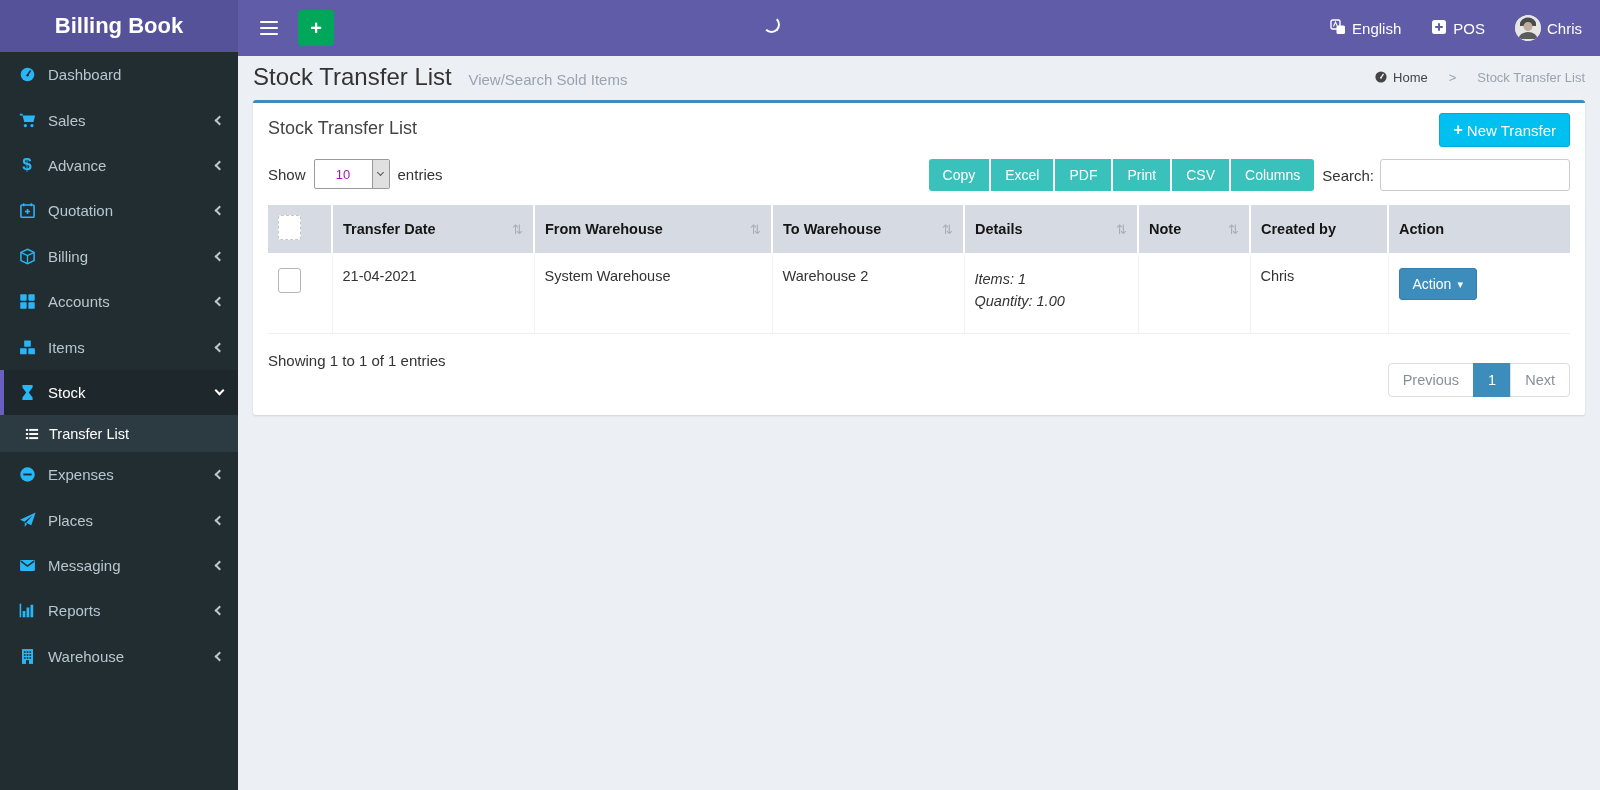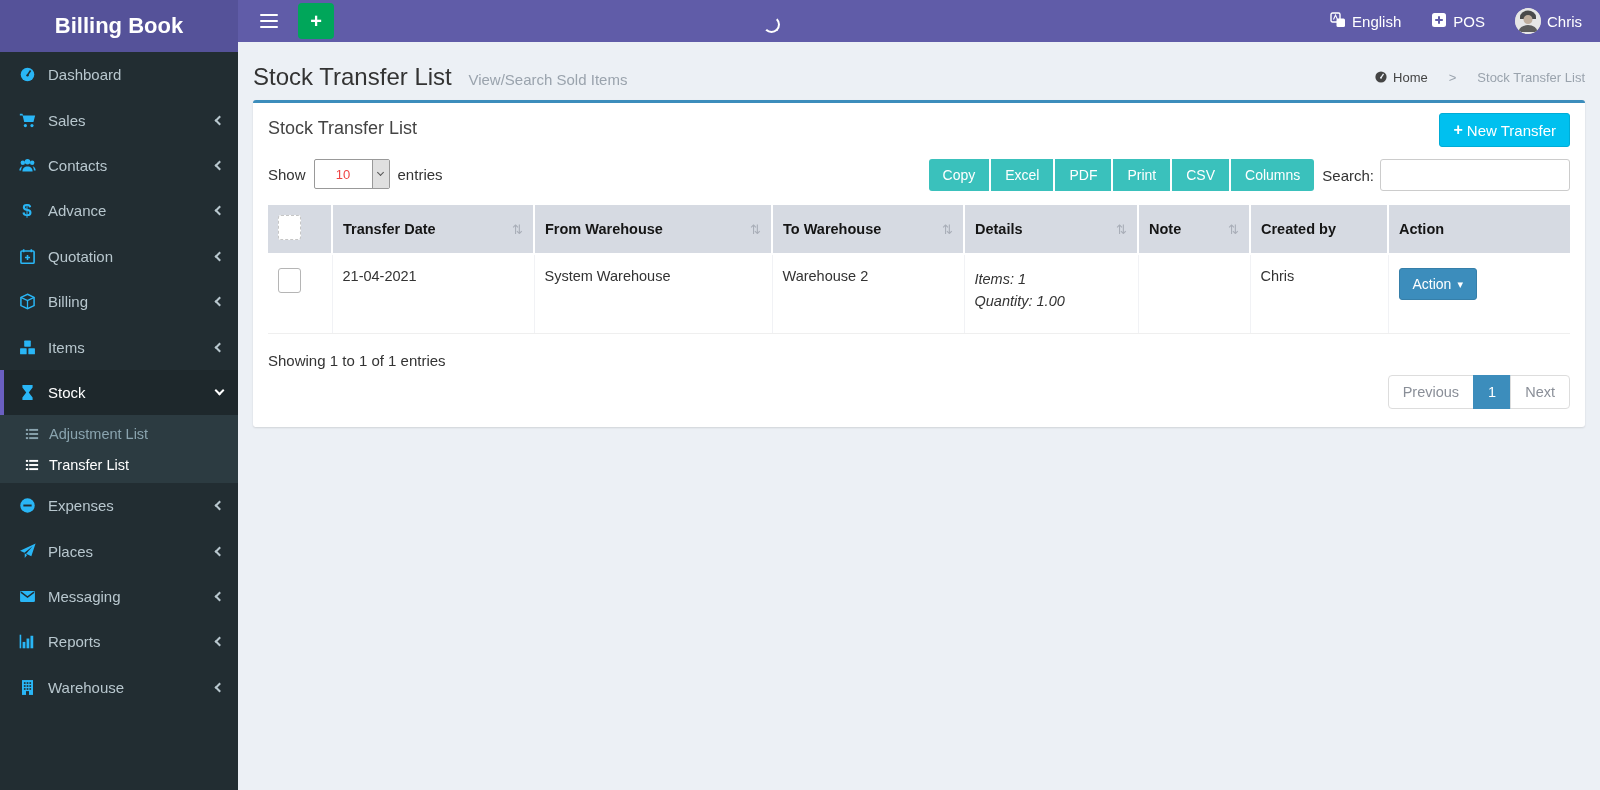--- a/index.html
+++ b/index.html
@@ -1,20 +1,20 @@
 <!DOCTYPE html>
 <html><head>
 <meta charset="utf-8">
 <style>
   * { box-sizing: border-box; margin: 0; padding: 0; }
   html,body { width:1600px; height:790px; font-family:"Liberation Sans",sans-serif; background:#ecf0f5; overflow:hidden; }
   .app { position:relative; width:1600px; height:790px; overflow:hidden; }
 
   
-  .navbar { position:absolute; top:0; left:0; width:1600px; height:42px; display:flex; z-index:10; }
+  .navbar { position:absolute; top:0; left:0; width:1600px; height:56px; display:flex; z-index:10; }
   .logo { width:238px; height:52px; background:#555299; color:#fff; display:flex; align-items:center; justify-content:center;
           font-size:22px; font-weight:bold; cursor:pointer; }
   .nav-rest { flex:1; background:#605ca8; display:flex; align-items:center; position:relative; padding:0 18px 0 14px; }
   .hamburger { padding:6px 8px; cursor:pointer; }
   .hamburger i { display:block; width:18px; height:2.5px; background:#fff; margin:3.5px 0; border-radius:1px; }
   .quick-add { width:36px; height:36px; margin-left:12px; background:#00a65a; border:none; border-radius:4px; color:#fff;
                font-size:20px; font-weight:bold; cursor:pointer; display:flex; align-items:center; justify-content:center; }
   .spinner { position:absolute; left:525px; top:16px; width:17px; height:17px; border:2px solid transparent;
              border-right-color:#fff; border-bottom-color:#fff; border-radius:50%; animation:spin 1s linear infinite; }
   @keyframes spin { to { transform:rotate(360deg); } }
@@ -55,21 +55,21 @@
   .box-header { position:relative; padding:15px 15px 8px; }
   .box-title { font-size:18px; font-weight:400; color:#444; }
   .btn-new { position:absolute; right:15px; top:10px; background:#00c0ef; border:1px solid #00acd6; border-radius:3px;
              color:#fff; font-size:15px; padding:7px 13px; cursor:pointer; display:flex; align-items:center; gap:4px; }
   .btn-new .plus { font-weight:bold; font-size:16px; }
 
   .box-body { padding:6px 15px 18px; }
   .toolbar { display:flex; justify-content:space-between; align-items:flex-start; margin:6px 0 14px; }
   .length { display:flex; align-items:center; gap:8px; font-size:15px; color:#333; }
   .select { width:76px; height:30px; border:1px solid #999; border-radius:2px; background:#fff; display:flex; cursor:pointer; }
-  .sel-val { flex:1; display:flex; align-items:center; justify-content:center; font-size:13px; color:#ef4444; }
+  .sel-val { flex:1; display:flex; align-items:center; justify-content:center; font-size:13px; color:#a21caf; }
   .sel-arrow { width:17px; background:#e0e0e0; border-left:1px solid #999; display:flex; align-items:center; justify-content:center; color:#555; }
   .sel-arrow .chev { width:5px; height:5px; border-width:1.5px; }
   .toolbar-right { display:flex; align-items:center; }
   .export-group { display:flex; gap:2px; }
   .export-group button { background:#3ac1bc; border:none; color:#fff; font-size:14px; padding:8px 14px; cursor:pointer; }
   .export-group button:first-child { border-radius:3px 0 0 3px; }
   .export-group button:last-child { border-radius:0 3px 3px 0; }
   .search-label { font-size:15px; color:#333; margin-left:8px; }
   .search-input { width:190px; height:32px; border:1px solid #ccc; border-radius:3px; margin-left:6px; padding:0 8px; font-size:14px; }
 
@@ -87,21 +87,21 @@
   .checkbox { display:inline-block; width:23px; height:25px; border-radius:3px; background:#fff; cursor:pointer; }
   .checkbox.dashed { border:1px dashed #c6c6c6; }
   .checkbox.solid { border:1px solid #b5b5b5; }
   td.details-cell { font-style:italic; line-height:1.55; }
   .btn-action { background:#3c8dbc; border:1px solid #367fa9; border-radius:3px; color:#fff; font-size:14px;
                 padding:7px 13px; cursor:pointer; display:inline-flex; align-items:center; gap:6px; }
   .caret { font-size:11px; }
 
   .table-footer { display:flex; justify-content:space-between; align-items:flex-start; margin-top:14px; }
   .dt-info { font-size:15px; color:#333; padding-top:4px; }
-  .pagination { display:inline-flex; margin-top:27px;border-radius:11px; }
+  .pagination { display:inline-flex; margin-top:15px;border-radius:11px; }
   .page-btn { padding:8px 14px; font-size:14.5px; color:#8a8f98; background:#fff; border:1px solid #ddd; margin-left:-1px;
               cursor:pointer; text-decoration:none; }
   .page-btn:first-child { border-radius:4px 0 0 4px; margin-left:0; }
   .page-btn:last-child { border-radius:0 4px 4px 0; }
   .page-btn.active { background:#3c8dbc; border-color:#3c8dbc; color:#fff; }
 </style>
 </head>
 <body>
 
 <div class="app">
@@ -171,34 +171,20 @@
         <svg viewBox="0 0 16 16" fill="currentColor">
             <path d="M.8 1.6h2.5l.5 1.7h11.4l-1.6 6.2H4.9L3.4 3.2H.8z"></path>
             <circle cx="6" cy="12.8" r="1.5"></circle>
             <circle cx="12.2" cy="12.8" r="1.5"></circle>
           </svg>
       </span>
       <span class="slabel">Sales</span>
       <span class="chev left"></span>
     </a>
     <a class="side-item">
-      <span class="sicon">
-        <svg viewBox="0 0 16 16" fill="currentColor">
-            <circle cx="3.6" cy="5.4" r="2.1"></circle>
-            <circle cx="12.4" cy="5.4" r="2.1"></circle>
-            <circle cx="8" cy="4.4" r="2.6"></circle>
-            <path d="M3.2 13.6c0-2.7 2-4.6 4.8-4.6s4.8 1.9 4.8 4.6z"></path>
-            <path d="M.3 12.6c0-2 1.2-3.6 3-3.9-.8 1-1.3 2.3-1.3 3.9z"></path>
-            <path d="M15.7 12.6c0-2-1.2-3.6-3-3.9.8 1 1.3 2.3 1.3 3.9z"></path>
-          </svg>
-      </span>
-      <span class="slabel">Contacts</span>
-      <span class="chev left"></span>
-    </a>
-    <a class="side-item">
       <span class="sicon dollar">$</span>
       <span class="slabel">Advance</span>
       <span class="chev left"></span>
     </a>
     <a class="side-item">
       <span class="sicon">
         <svg viewBox="0 0 16 16">
             <rect x="1.8" y="2.8" width="12.4" height="11.6" rx="1" fill="none" stroke="currentColor" stroke-width="1.5"></rect>
             <path d="M4.4 1.2v2.8M11.6 1.2v2.8M8 6.6v4.8M5.6 9h4.8" stroke="currentColor" stroke-width="1.5" fill="none"></path>
           </svg>
@@ -212,51 +198,50 @@
             <path d="M8 1.2 14.2 4.1v7.8L8 14.8 1.8 11.9V4.1z" fill="none" stroke="currentColor" stroke-width="1.4"></path>
             <path d="M1.8 4.1 8 7.2l6.2-3.1M8 7.2v7.4" fill="none" stroke="currentColor" stroke-width="1.2"></path>
           </svg>
       </span>
       <span class="slabel">Billing</span>
       <span class="chev left"></span>
     </a>
     <a class="side-item">
       <span class="sicon">
         <svg viewBox="0 0 16 16" fill="currentColor">
+            <rect x="1.2" y="1.2" width="6" height="6" rx=".8"></rect>
+            <rect x="8.8" y="1.2" width="6" height="6" rx=".8"></rect>
+            <rect x="1.2" y="8.8" width="6" height="6" rx=".8"></rect>
+            <rect x="8.8" y="8.8" width="6" height="6" rx=".8"></rect>
+          </svg>
+      </span>
+      <span class="slabel">Accounts</span>
+      <span class="chev left"></span>
+    </a>
+    <a class="side-item">
+      <span class="sicon">
+        <svg viewBox="0 0 16 16" fill="currentColor">
             <rect x="4.9" y="1.4" width="6.2" height="5.8" rx=".6"></rect>
             <rect x="1" y="8.6" width="6.2" height="5.8" rx=".6"></rect>
             <rect x="8.8" y="8.6" width="6.2" height="5.8" rx=".6"></rect>
           </svg>
       </span>
       <span class="slabel">Items</span>
       <span class="chev left"></span>
     </a>
     <a class="side-item active">
       <span class="sicon">
         <svg viewBox="0 0 16 16" fill="currentColor">
             <path d="M3.2 1h9.6v2.4L9.2 8l3.6 4.6V15H3.2v-2.4L6.8 8 3.2 3.4z"></path>
           </svg>
       </span>
       <span class="slabel">Stock</span>
       <span class="chev down"></span>
     </a>
     <div class="submenu">
-      <a class="sub-item">
-        <span class="sicon">
-          <svg viewBox="0 0 16 16" fill="currentColor">
-              <rect x="1" y="2.2" width="2.6" height="2.2"></rect>
-              <rect x="4.8" y="2.2" width="10.2" height="2.2"></rect>
-              <rect x="1" y="6.9" width="2.6" height="2.2"></rect>
-              <rect x="4.8" y="6.9" width="10.2" height="2.2"></rect>
-              <rect x="1" y="11.6" width="2.6" height="2.2"></rect>
-              <rect x="4.8" y="11.6" width="10.2" height="2.2"></rect>
-            </svg>
-        </span>
-        <span>Adjustment List</span>
-      </a>
       <a class="sub-item active">
         <span class="sicon">
           <svg viewBox="0 0 16 16" fill="currentColor">
               <rect x="1" y="2.2" width="2.6" height="2.2"></rect>
               <rect x="4.8" y="2.2" width="10.2" height="2.2"></rect>
               <rect x="1" y="6.9" width="2.6" height="2.2"></rect>
               <rect x="4.8" y="6.9" width="10.2" height="2.2"></rect>
               <rect x="1" y="11.6" width="2.6" height="2.2"></rect>
               <rect x="4.8" y="11.6" width="10.2" height="2.2"></rect>
             </svg>

